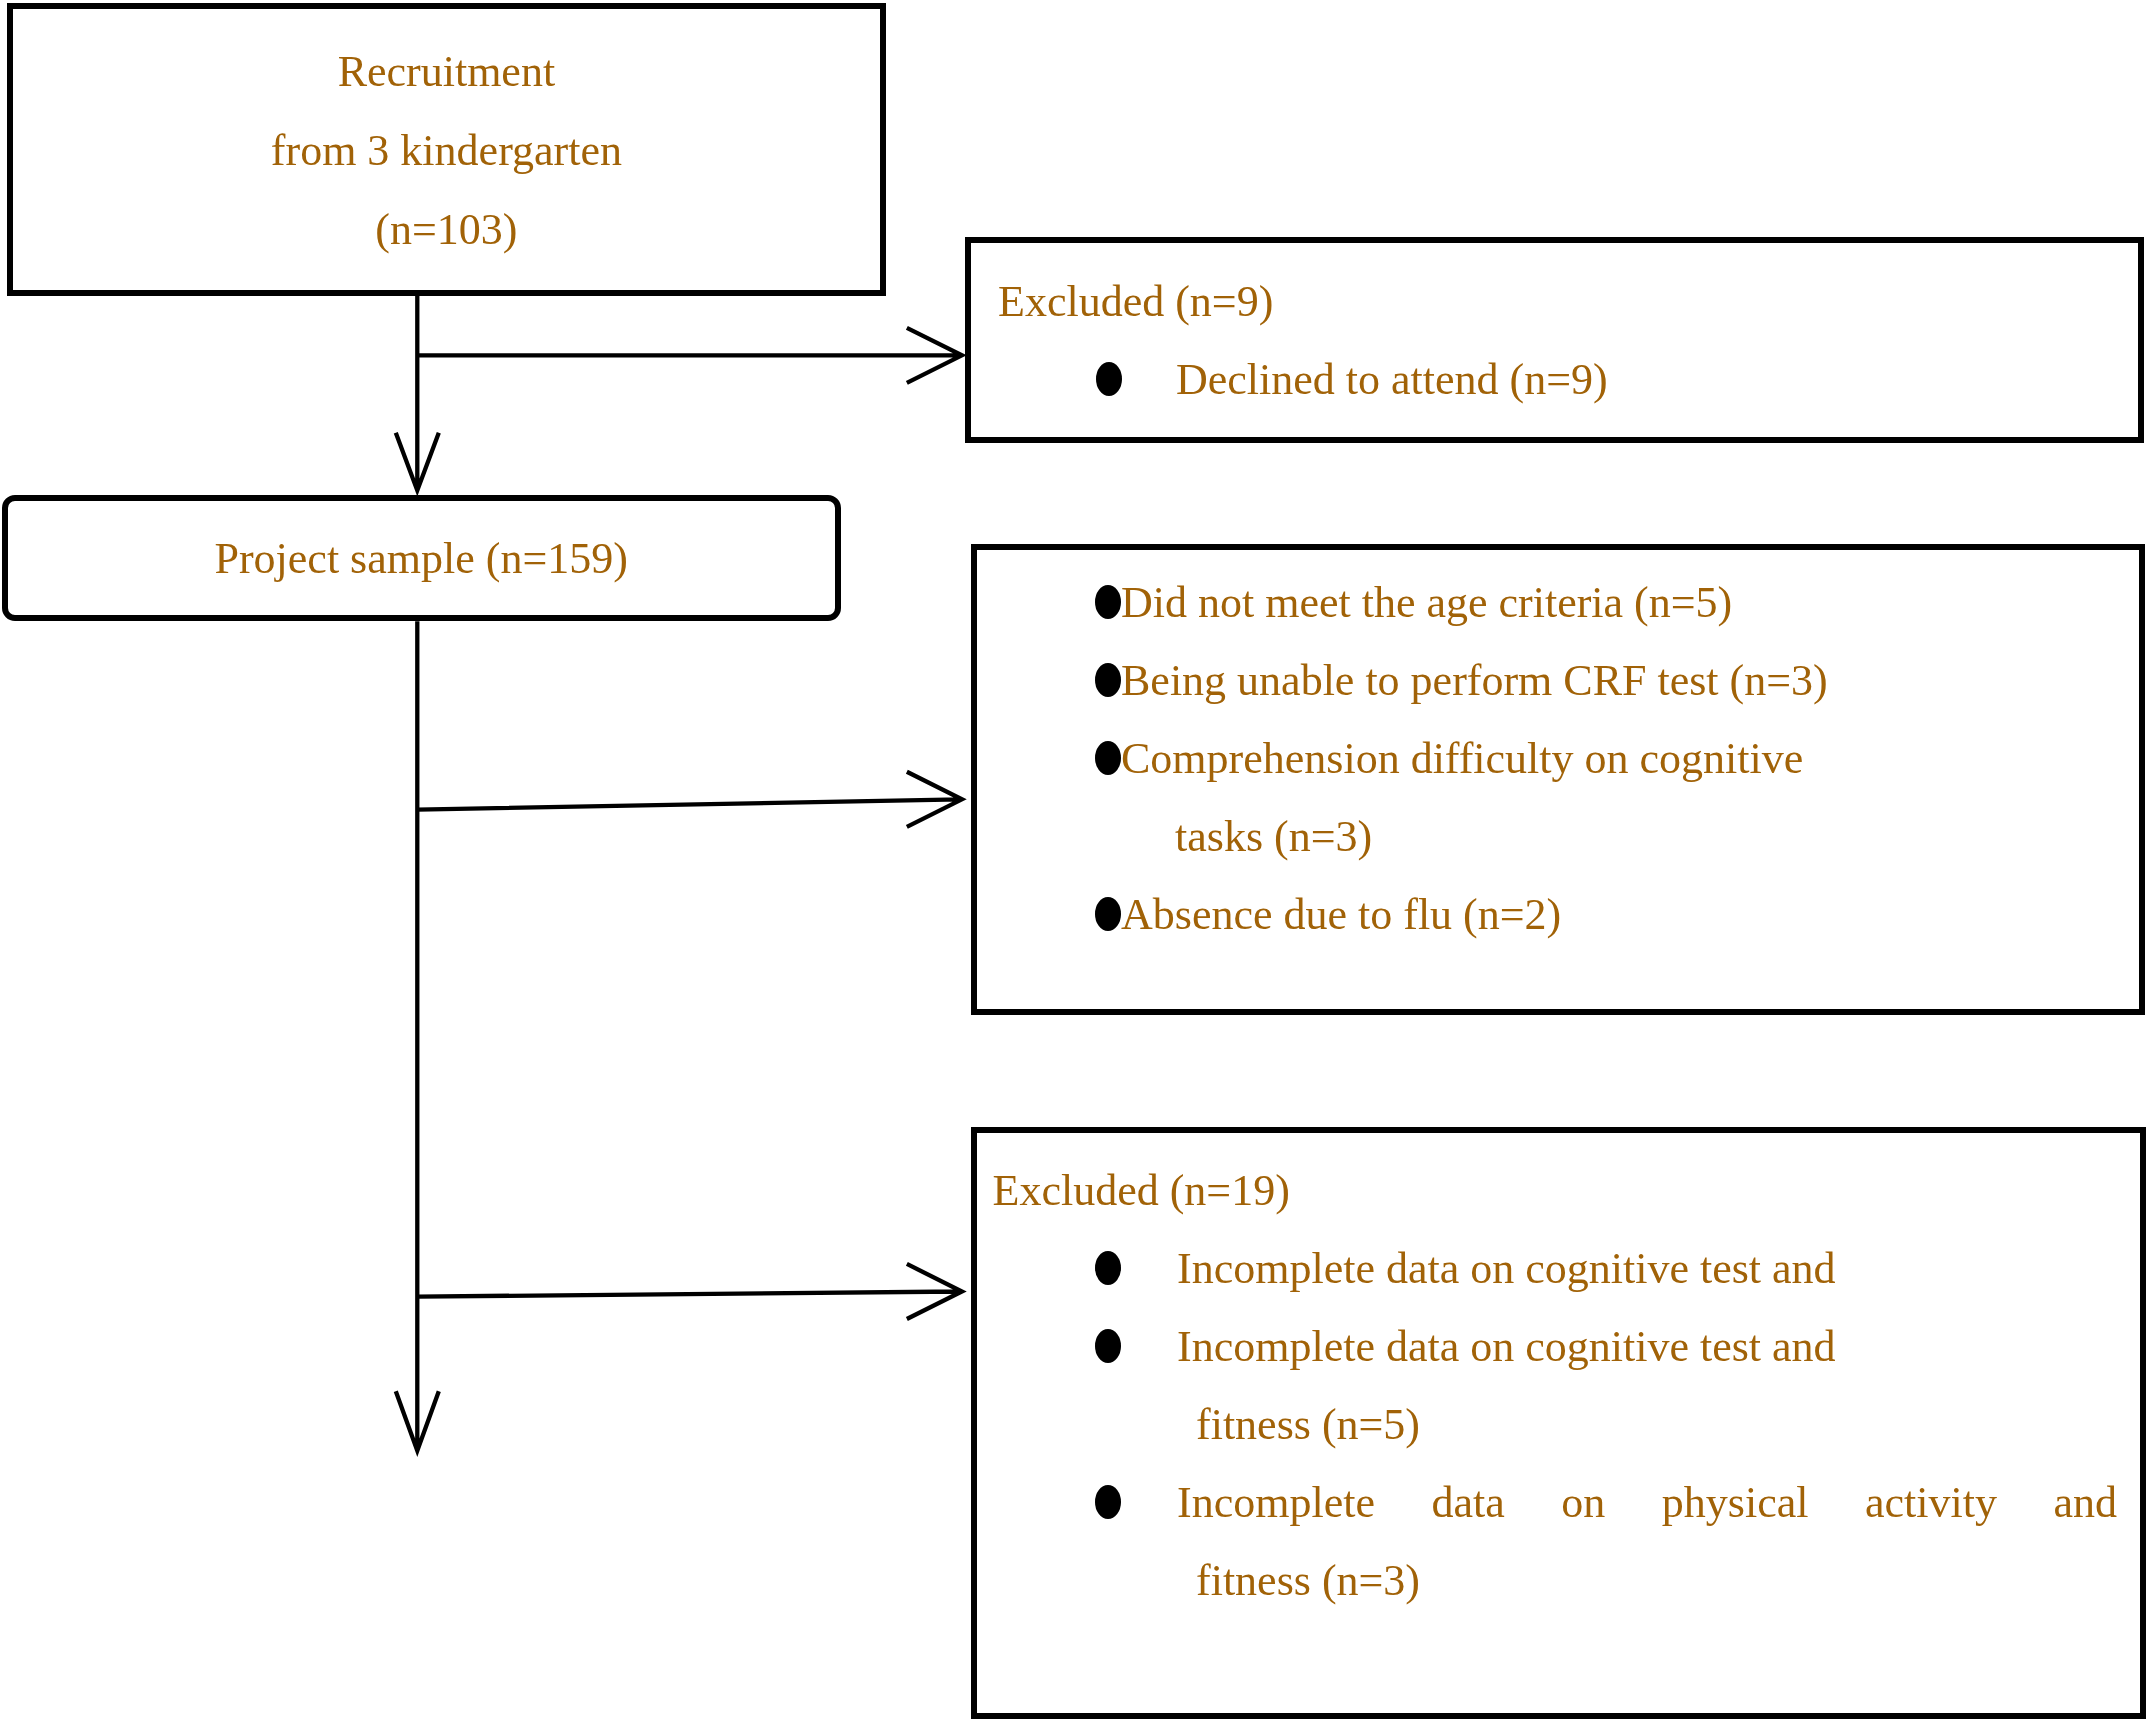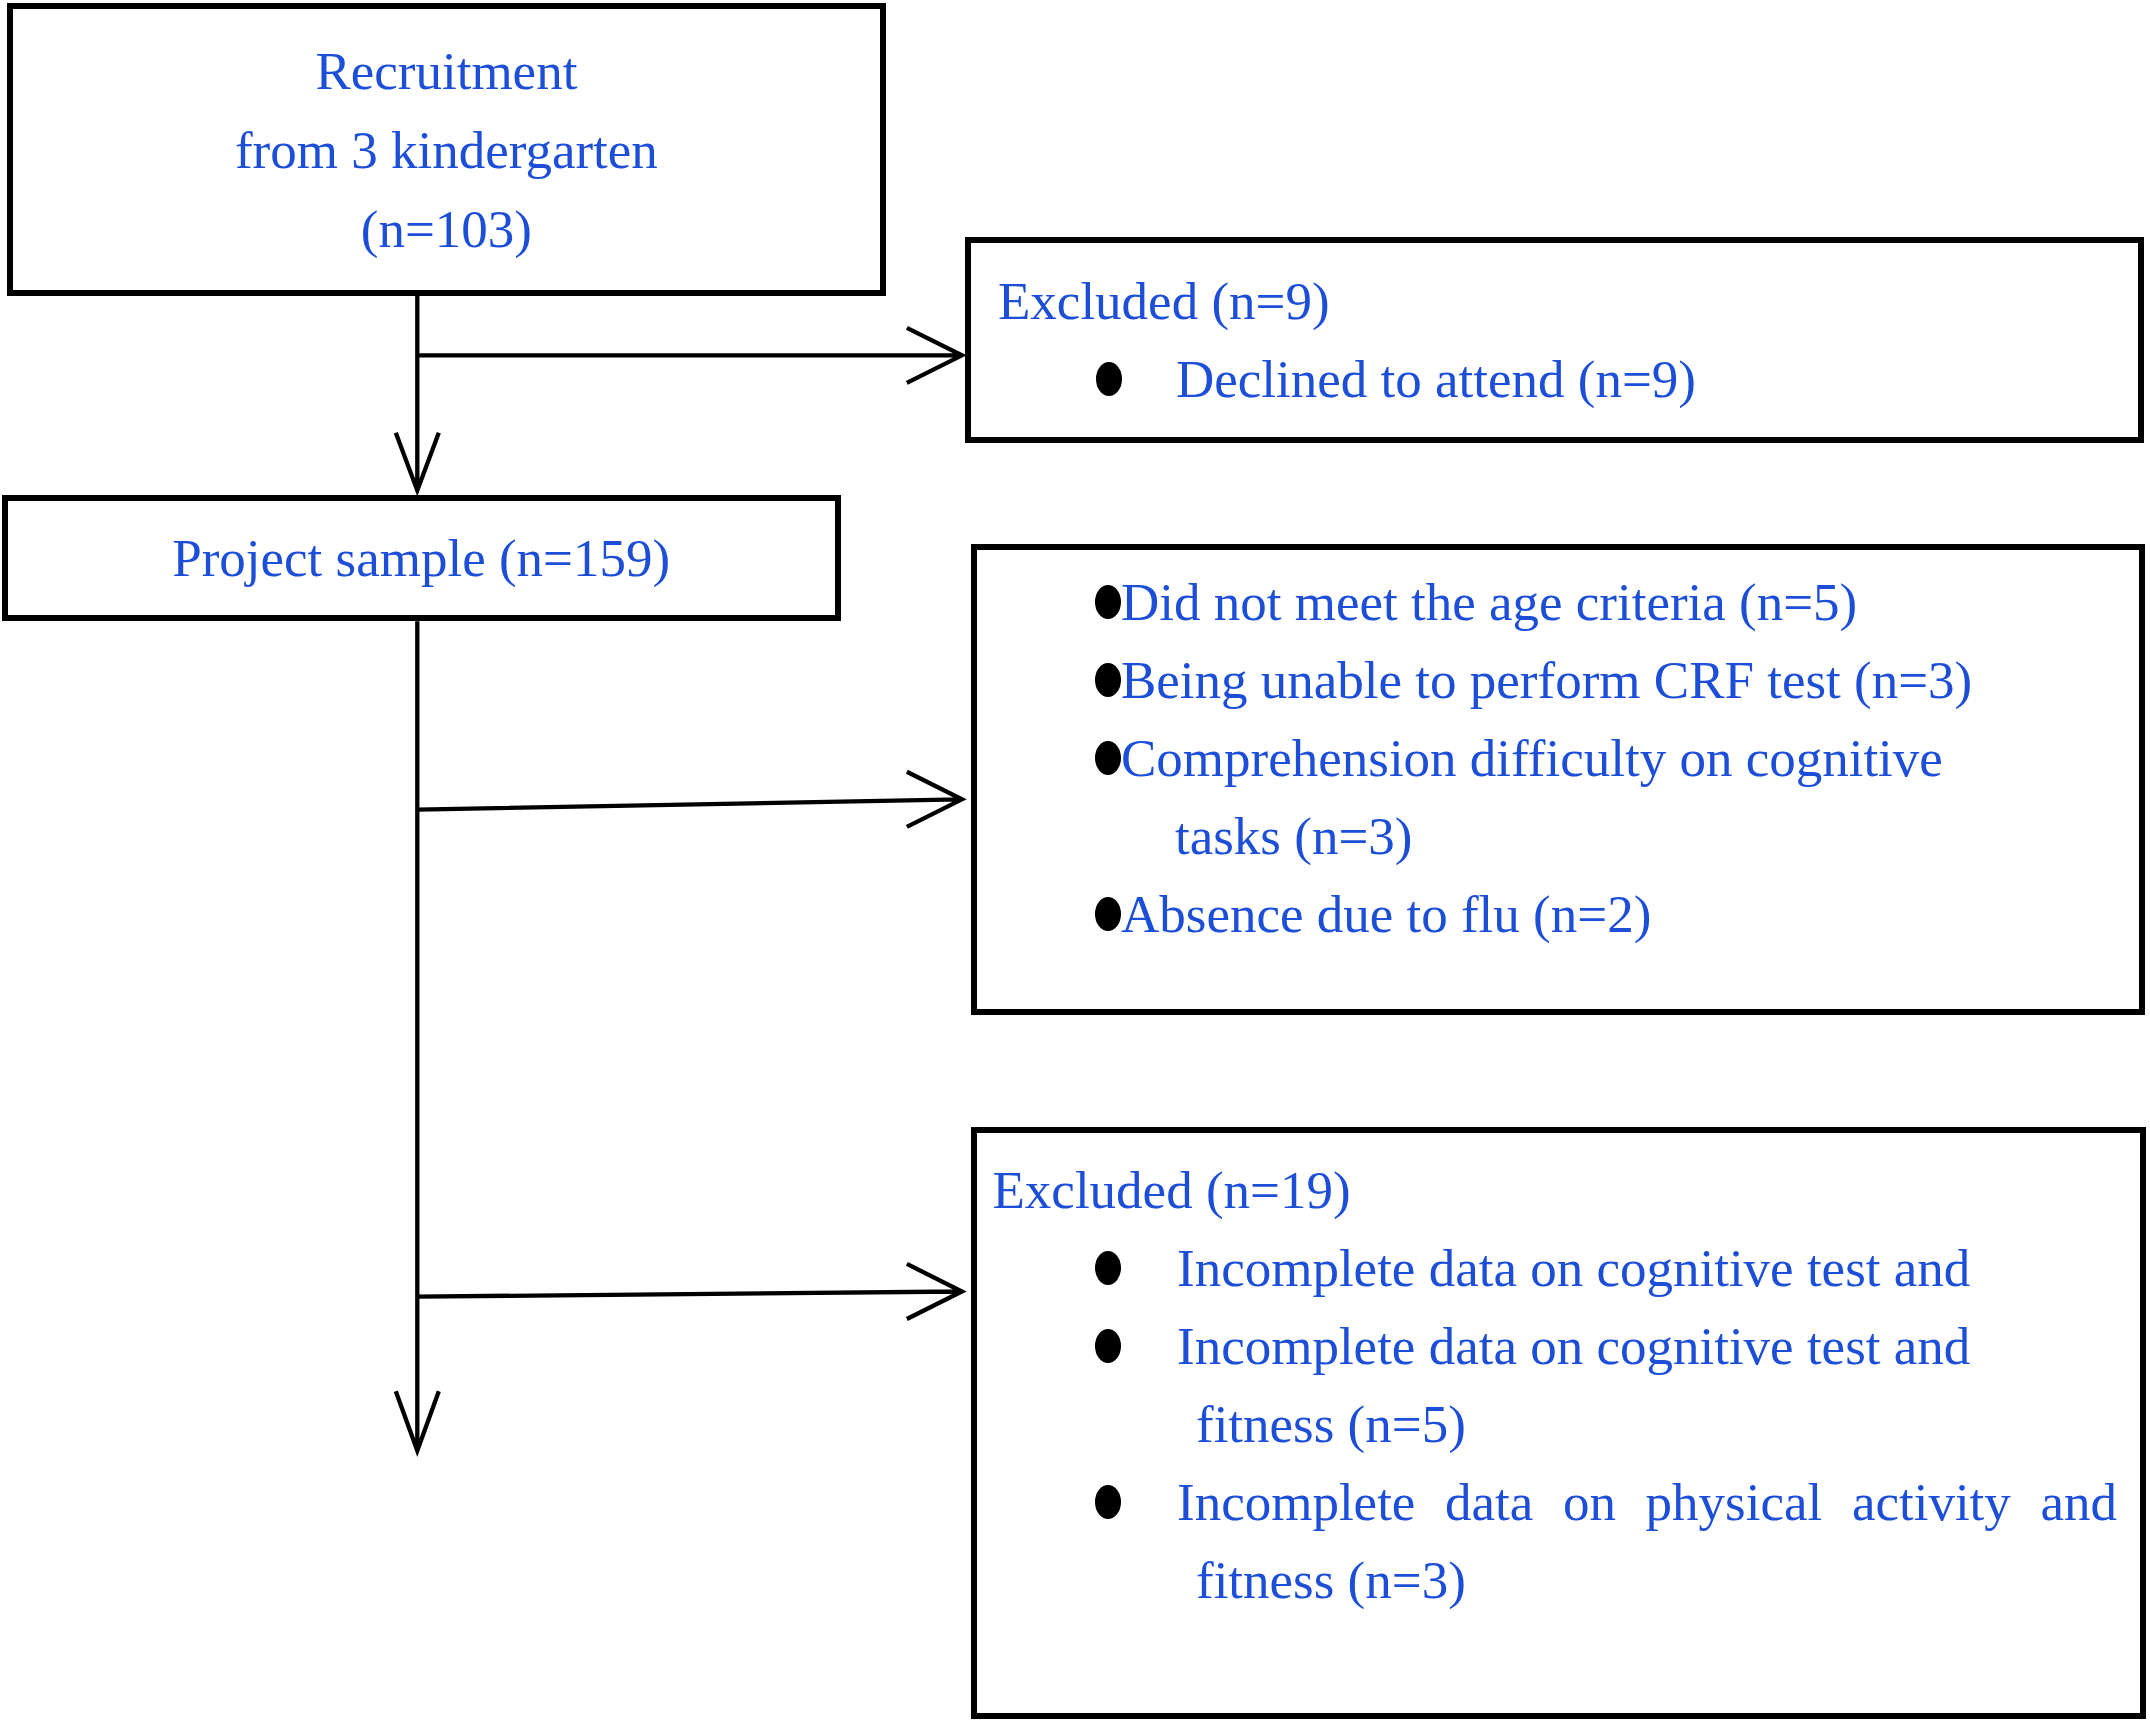--- a/index.html
+++ b/index.html
@@ -6,38 +6,39 @@
     margin: 0;
     padding: 0;
     background: #ffffff;
   }
   #canvas {
     position: relative;
     width: 2151px;
     height: 1726px;
     background: #ffffff;
     font-family: "Liberation Serif", "DejaVu Serif", serif;
-    font-size: 53px;
-    color: #1d4ed8;
+    font-size: 44px;
+    color: #a16207;
     overflow: hidden;
   }
   .box {
     position: absolute;
     box-sizing: border-box;
     border: 6px solid #000000;
     background: #ffffff;
   }
   .centered {
     display: flex;
     flex-direction: column;
     align-items: center;
     text-align: center;
   }
   .vcenter {
     justify-content: center;
+    border-radius: 13px;
   }
   .line {
     height: 79px;
     display: flex;
     align-items: center;
     white-space: nowrap;
   }
   .row {
     height: 78px;
     display: flex;

